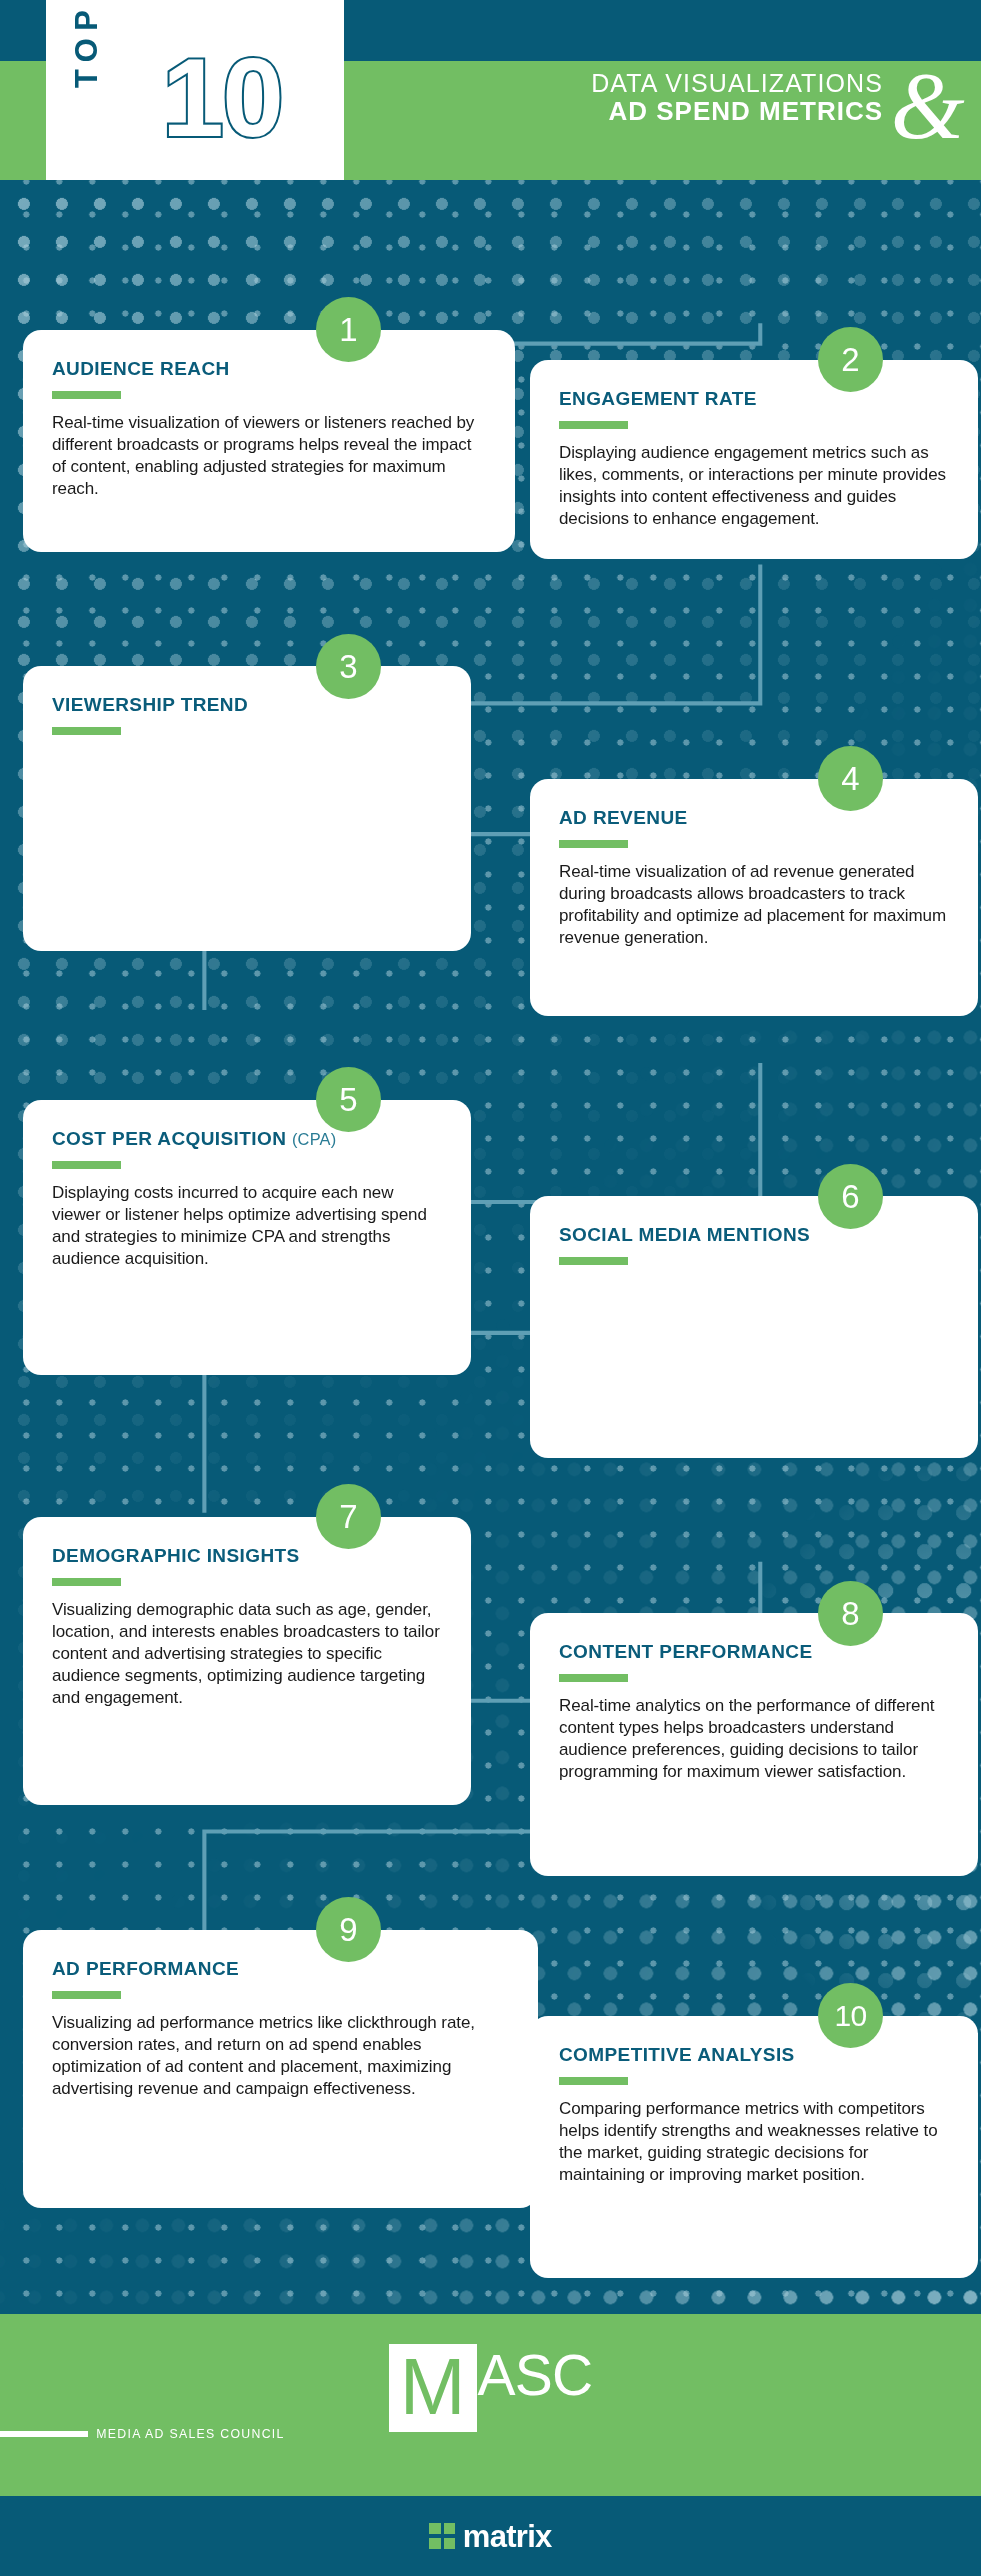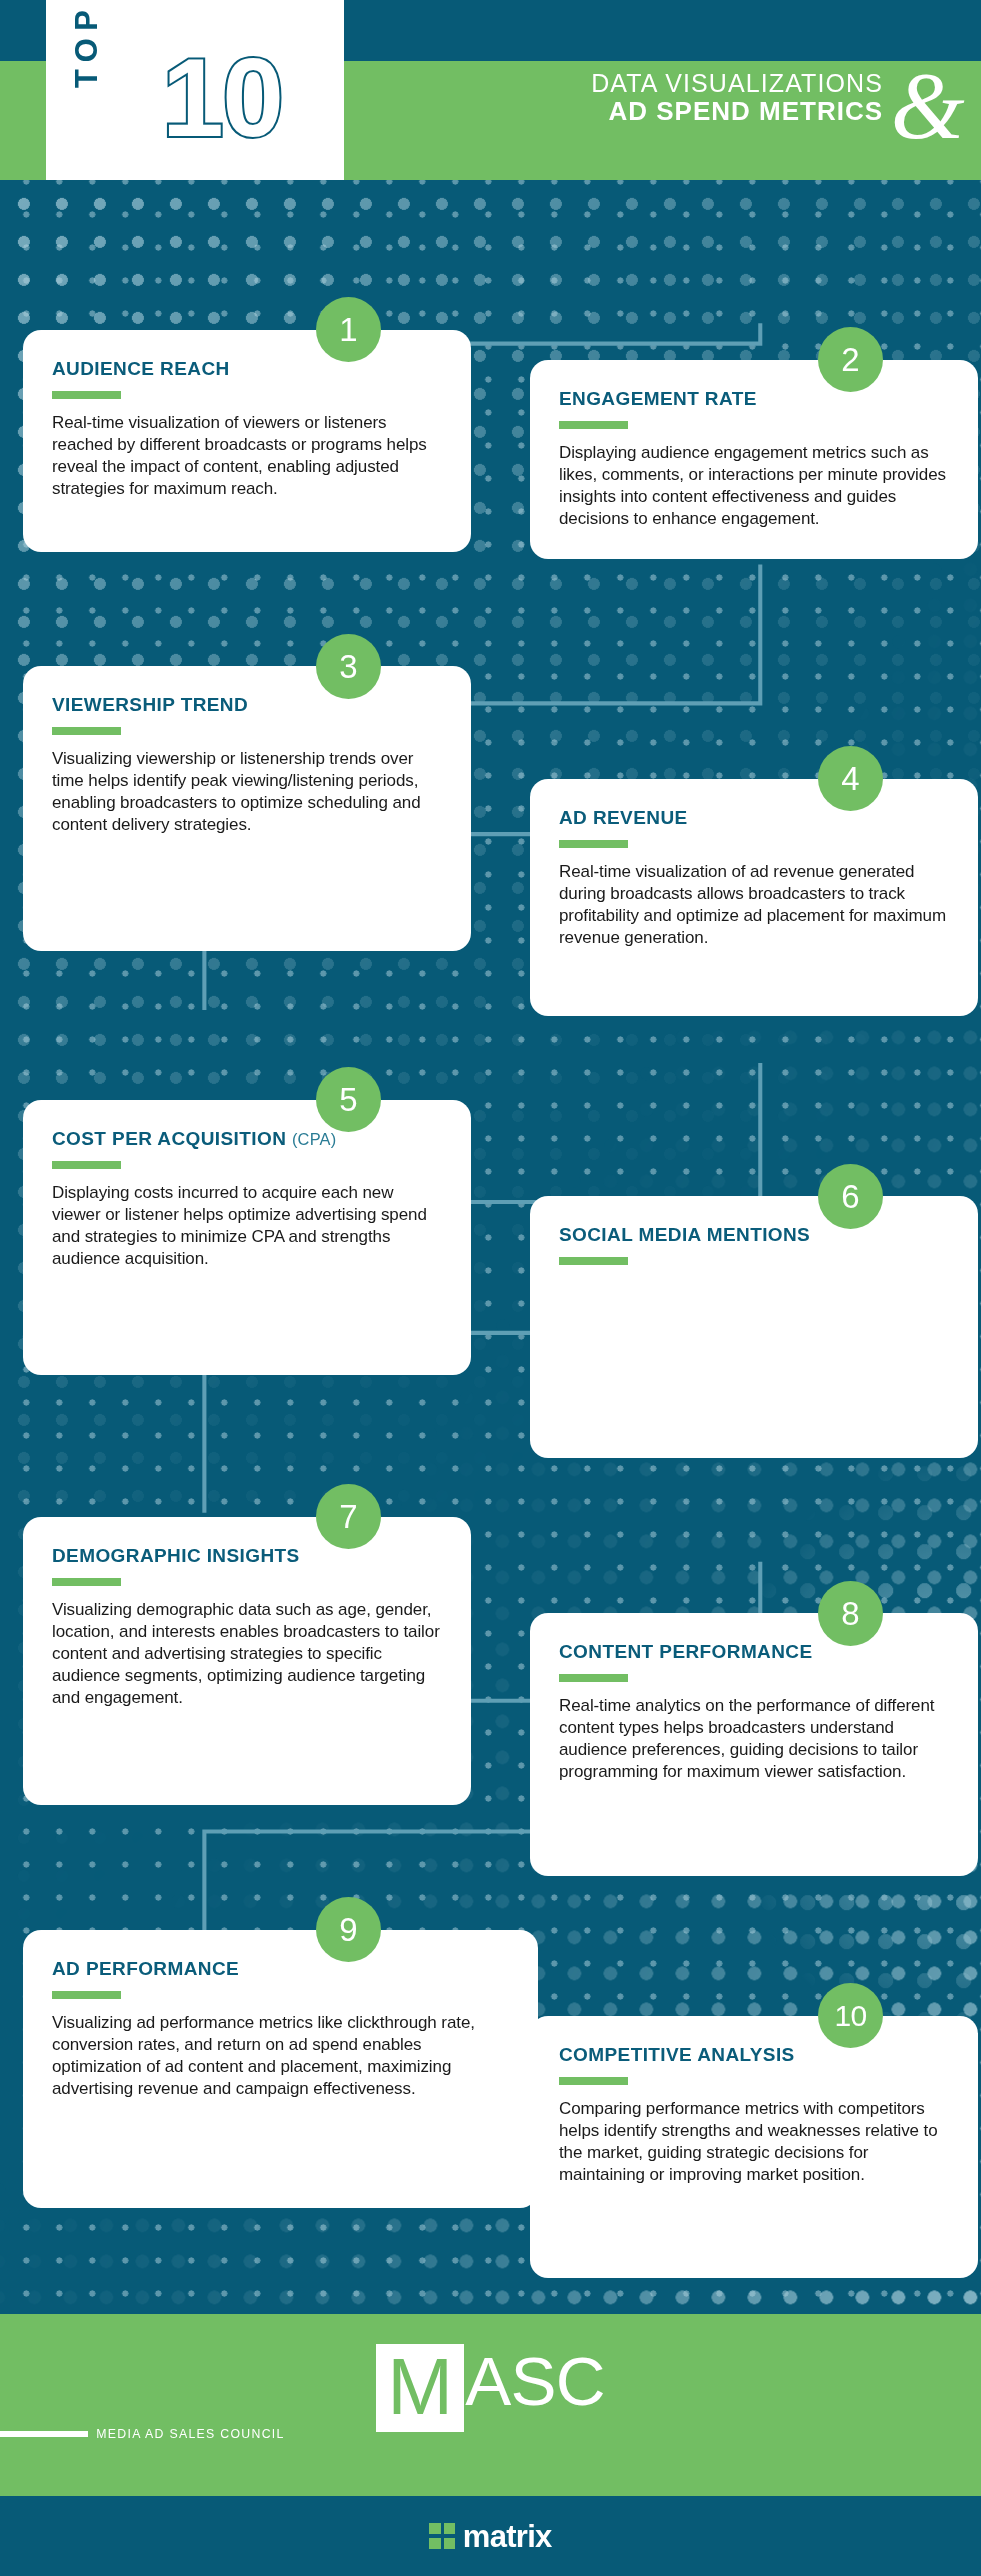--- a/index.html
+++ b/index.html
@@ -216,21 +216,21 @@
     display: flex; align-items: center; justify-content: center;
   }
   .masc-m {
     font-size: 79px;
     font-weight: 400;
     color: #72BE63;
     line-height: 1;
     margin-top: -3.3px;
   }
   .masc-asc {
-    font-size: 69px;
+    font-size: 57px;
     font-weight: 300;
     color: #ffffff;
     line-height: 1;
     letter-spacing: -0.8px;
     margin-left: 1px;
     margin-top: 3.3px;
   }
   .masc-tag-row {
     position: absolute;
     left: 0; top: 2427px;
@@ -308,21 +308,21 @@
     <div class="header-text">
       <div class="header-line1">DATA VISUALIZATIONS</div>
       <div class="header-line2">AD SPEND METRICS</div>
     </div>
     <div class="ampersand">&amp;</div>
   </div>
 
   <div class="badge" style="left:316px; top:297px;">
     <span>1</span>
   </div>
-  <div class="card" style="left:23px; top:330px; width:448px; height:222px;">
+  <div class="card" style="left:23px; top:330px; width:492px; height:222px;">
     <div class="card-title">
       <span>AUDIENCE REACH</span>
     </div>
     <div class="rule"></div>
     <div class="card-body">Real-time visualization of viewers or listeners reached by different broadcasts or programs helps reveal the impact of content, enabling adjusted strategies for maximum reach.</div>
   </div>
 
   <div class="badge" style="left:818px; top:327px;">
     <span>2</span>
   </div>
@@ -335,21 +335,20 @@
   </div>
 
   <div class="badge" style="left:316px; top:634px;">
     <span>3</span>
   </div>
   <div class="card" style="left:23px; top:666px; width:448px; height:285px;">
     <div class="card-title">
       <span>VIEWERSHIP TREND</span>
     </div>
     <div class="rule"></div>
-    <div class="card-body">Visualizing viewership or listenership trends over time helps identify peak viewing/listening periods, enabling broadcasters to optimize scheduling and content delivery strategies.</div>
   </div>
 
   <div class="badge" style="left:818px; top:746px;">
     <span>4</span>
   </div>
   <div class="card" style="left:530px; top:779px; width:448px; height:237px;">
     <div class="card-title">
       <span>AD REVENUE</span>
     </div>
     <div class="rule"></div>

